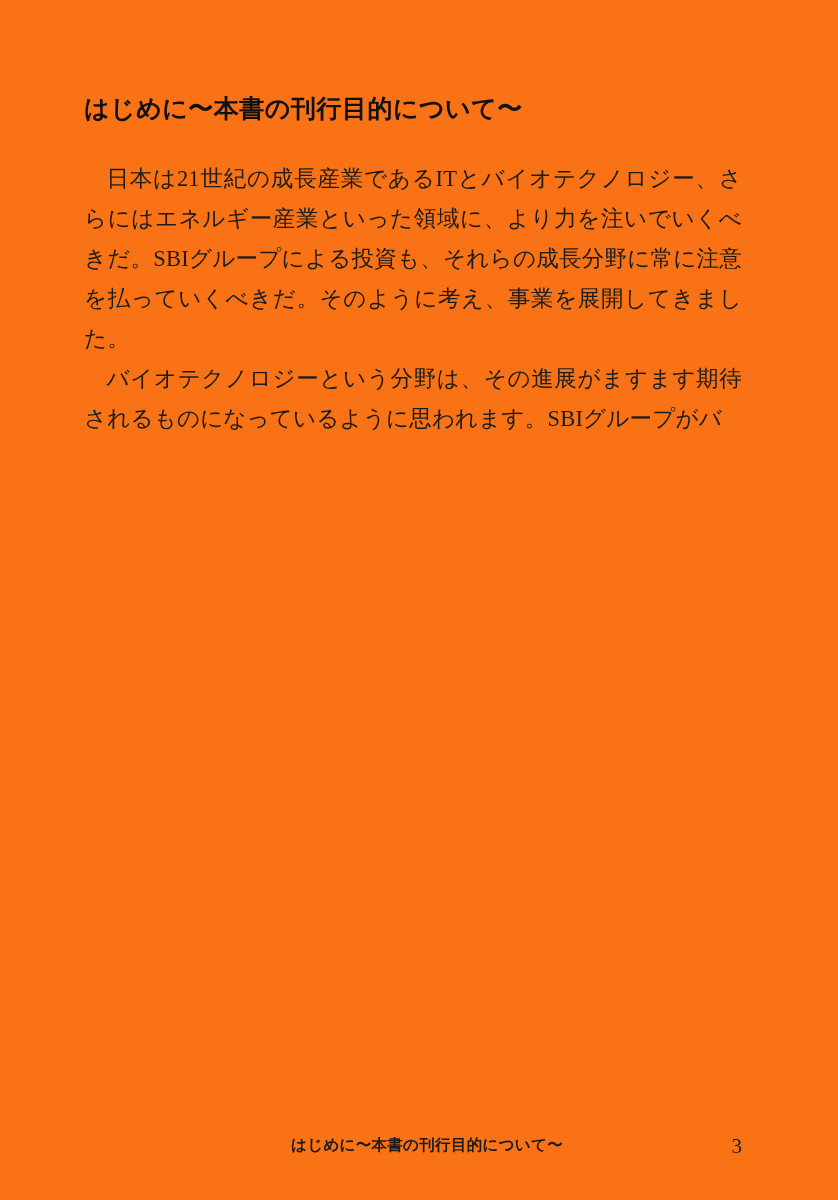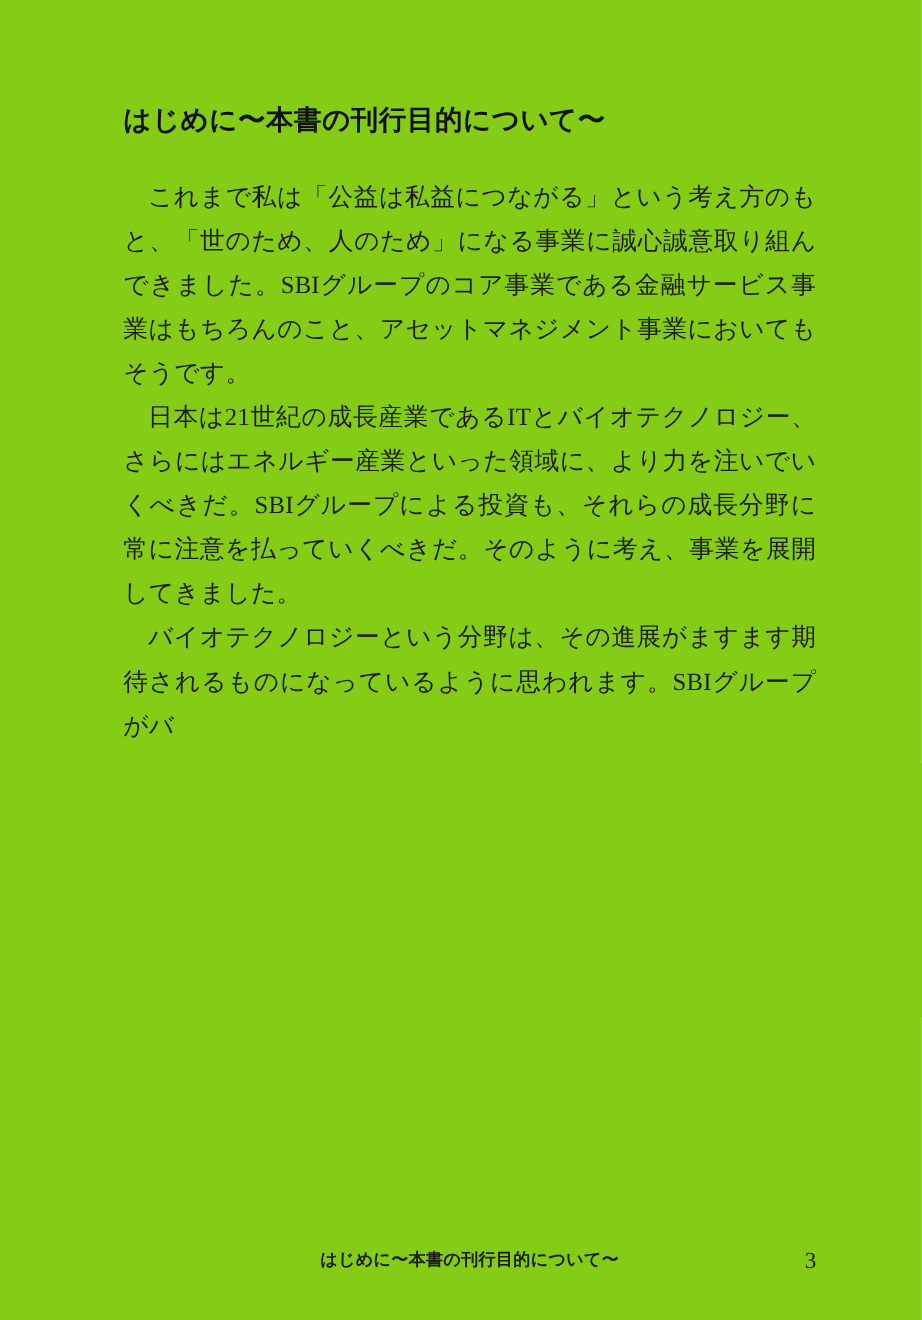--- a/index.html
+++ b/index.html
@@ -15,22 +15,22 @@
     color: #1a1a1a;
     overflow: hidden;
   }
   .page {
     position: absolute;
     top: 0;
     left: 0;
     width: 838px;
     height: 1200px;
     box-sizing: border-box;
-    padding: 80px 96px 60px 112px;
-    background: #84cc16;
+    padding: 80px 96px 60px 84px;
+    background: #f97316;
   }
   .chapter-title {
     font-size: 25px;
     font-weight: bold;
     letter-spacing: 0.5px;
     margin: 12px 0 34px 0;
     color: #111111;
     font-family: "Liberation Serif", "DejaVu Serif", serif;
   }
   .body-text {
@@ -69,21 +69,20 @@
   }
 </style>
 </head>
 <body>
 
 <div class="page">
 
   <h1 class="chapter-title">はじめに〜本書の刊行目的について〜</h1>
 
   <div class="body-text">
-    <p>これまで私は「公益は私益につながる」という考え方のもと、「世のため、人のため」になる事業に誠心誠意取り組んできました。SBIグループのコア事業である金融サービス事業はもちろんのこと、アセットマネジメント事業においてもそうです。</p>
     <p>日本は21世紀の成長産業であるITとバイオテクノロジー、さらにはエネルギー産業といった領域に、より力を注いでいくべきだ。SBIグループによる投資も、それらの成長分野に常に注意を払っていくべきだ。そのように考え、事業を展開してきました。</p>
     <p>バイオテクノロジーという分野は、その進展がますます期待されるものになっているように思われます。SBIグループがバ</p>
   </div>
 
   <div class="footer">
     <span class="footer-title">はじめに〜本書の刊行目的について〜</span>
     <span class="footer-page">3</span>
   </div>
 
 </div>

